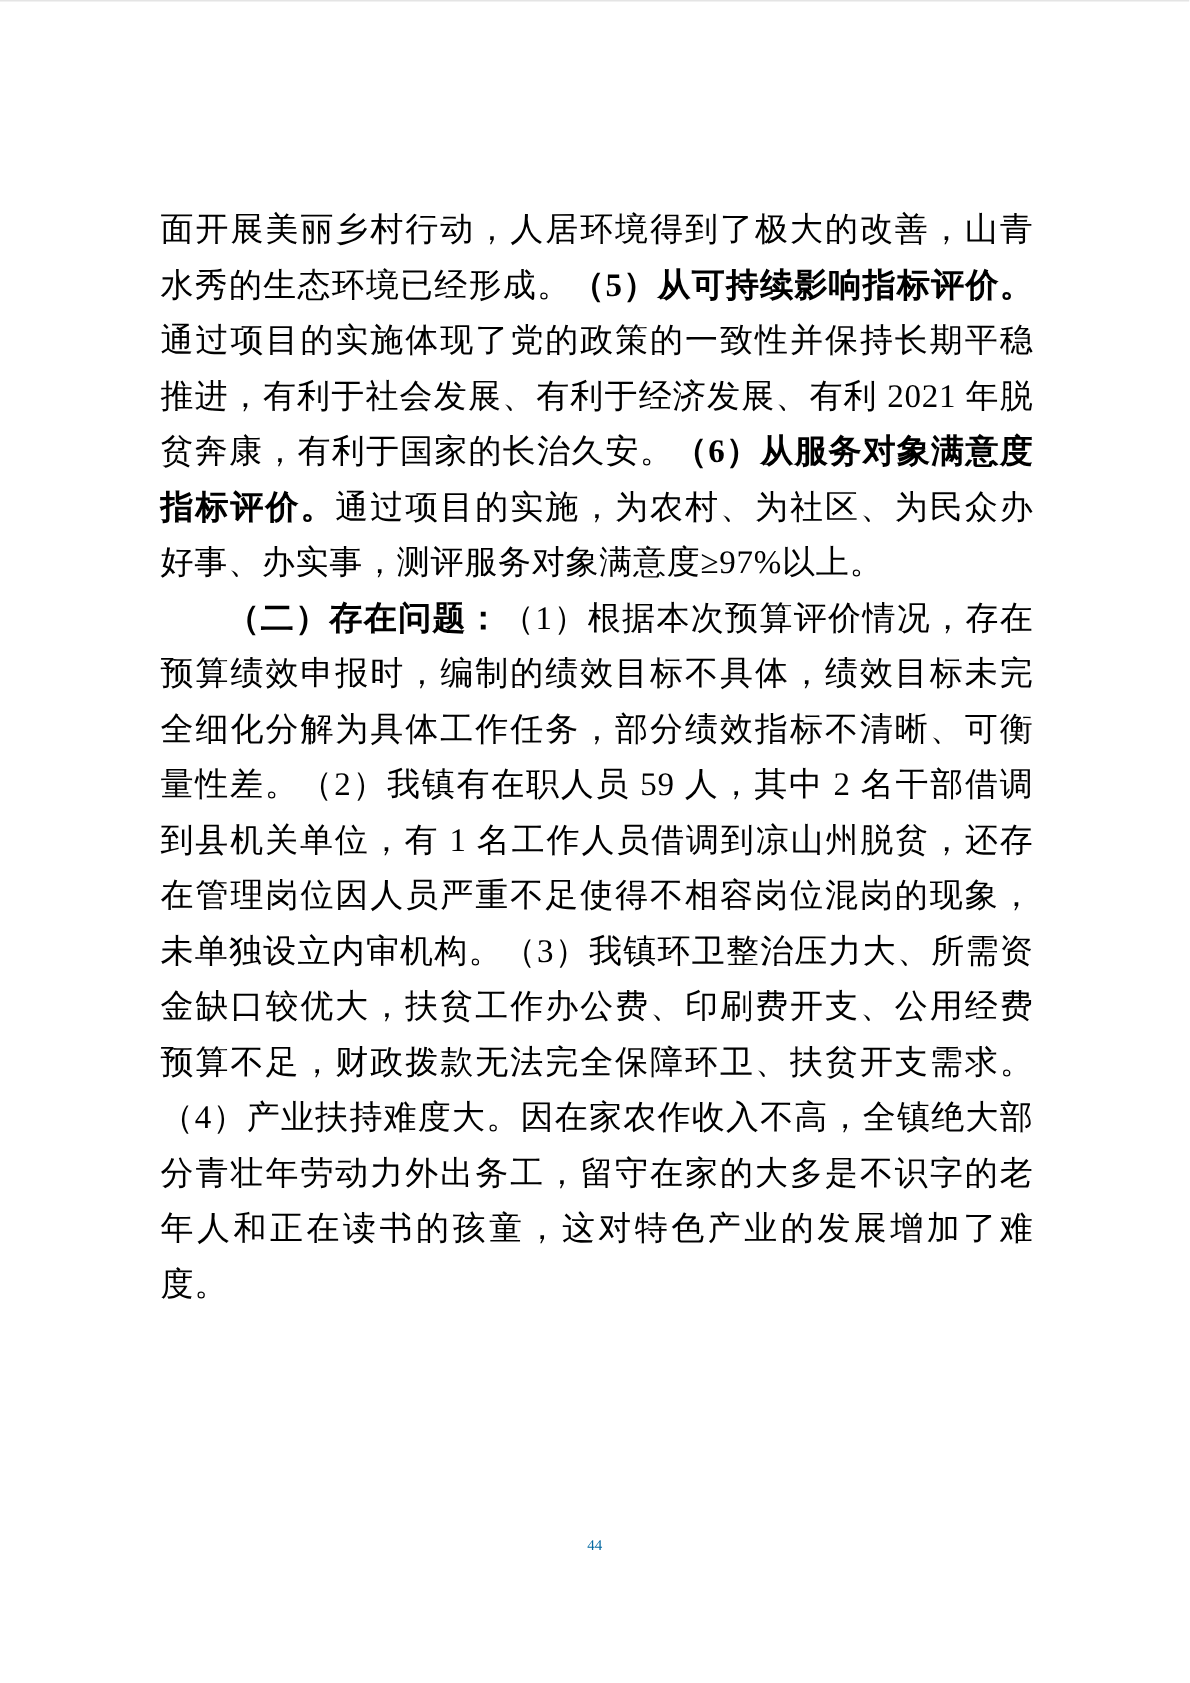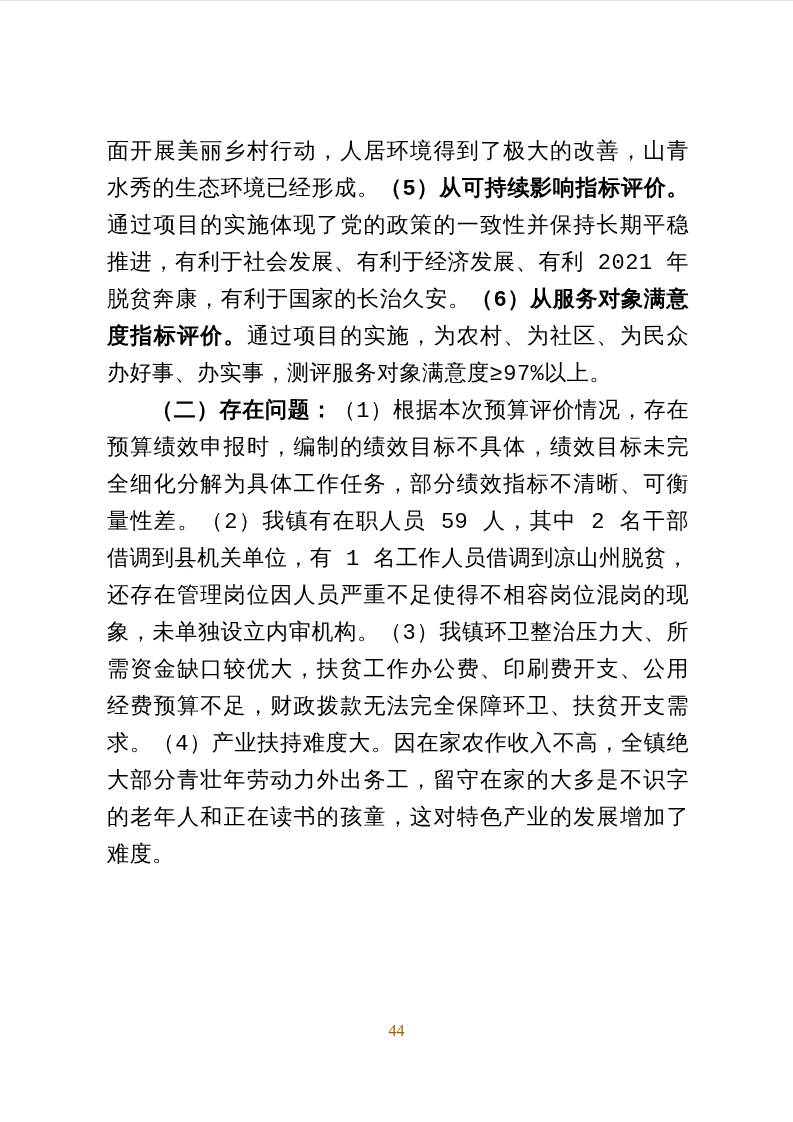--- a/index.html
+++ b/index.html
@@ -25,33 +25,32 @@
       width: 582px;
     }
     .para {
       margin: 0;
       font-size: 22px;
       line-height: 37px;
       text-align: justify;
       text-justify: inter-ideograph;
       letter-spacing: 0.5px;
       word-break: break-all;
-      font-family: Liberation Mono, monospace;
     }
     .para.indent { text-indent: 2em; }
     .run-bold { font-weight: bold; }
     .page-number {
       position: absolute;
       top: 1020px;
       left: 0;
       width: 100%;
       text-align: center;
-      font-size: 16px;
+      font-size: 10px;
       line-height: 20px;
-      color: #a16207;
+      color: #0369a1;
     }
   </style>
 </head>
 <body>
 
 <div class="page">
   <div class="content">
       <p class="para"><span class="run-normal">面开展美丽乡村行动，人居环境得到了极大的改善，山青水秀的生态环境已经形成。</span><span class="run-bold">（5）从可持续影响指标评价。</span><span class="run-normal">通过项目的实施体现了党的政策的一致性并保持长期平稳推进，有利于社会发展、有利于经济发展、有利 2021 年脱贫奔康，有利于国家的长治久安。</span><span class="run-bold">（6）从服务对象满意度指标评价。</span><span class="run-normal">通过项目的实施，为农村、为社区、为民众办好事、办实事，测评服务对象满意度≥97%以上。</span></p>
       <p class="para indent"><span class="run-bold">（二）存在问题：</span><span class="run-normal">（1）根据本次预算评价情况，存在预算绩效申报时，编制的绩效目标不具体，绩效目标未完全细化分解为具体工作任务，部分绩效指标不清晰、可衡量性差。（2）我镇有在职人员 59 人，其中 2 名干部借调到县机关单位，有 1 名工作人员借调到凉山州脱贫，还存在管理岗位因人员严重不足使得不相容岗位混岗的现象，未单独设立内审机构。（3）我镇环卫整治压力大、所需资金缺口较优大，扶贫工作办公费、印刷费开支、公用经费预算不足，财政拨款无法完全保障环卫、扶贫开支需求。（4）产业扶持难度大。因在家农作收入不高，全镇绝大部分青壮年劳动力外出务工，留守在家的大多是不识字的老年人和正在读书的孩童，这对特色产业的发展增加了难度。</span></p>
     </div>

